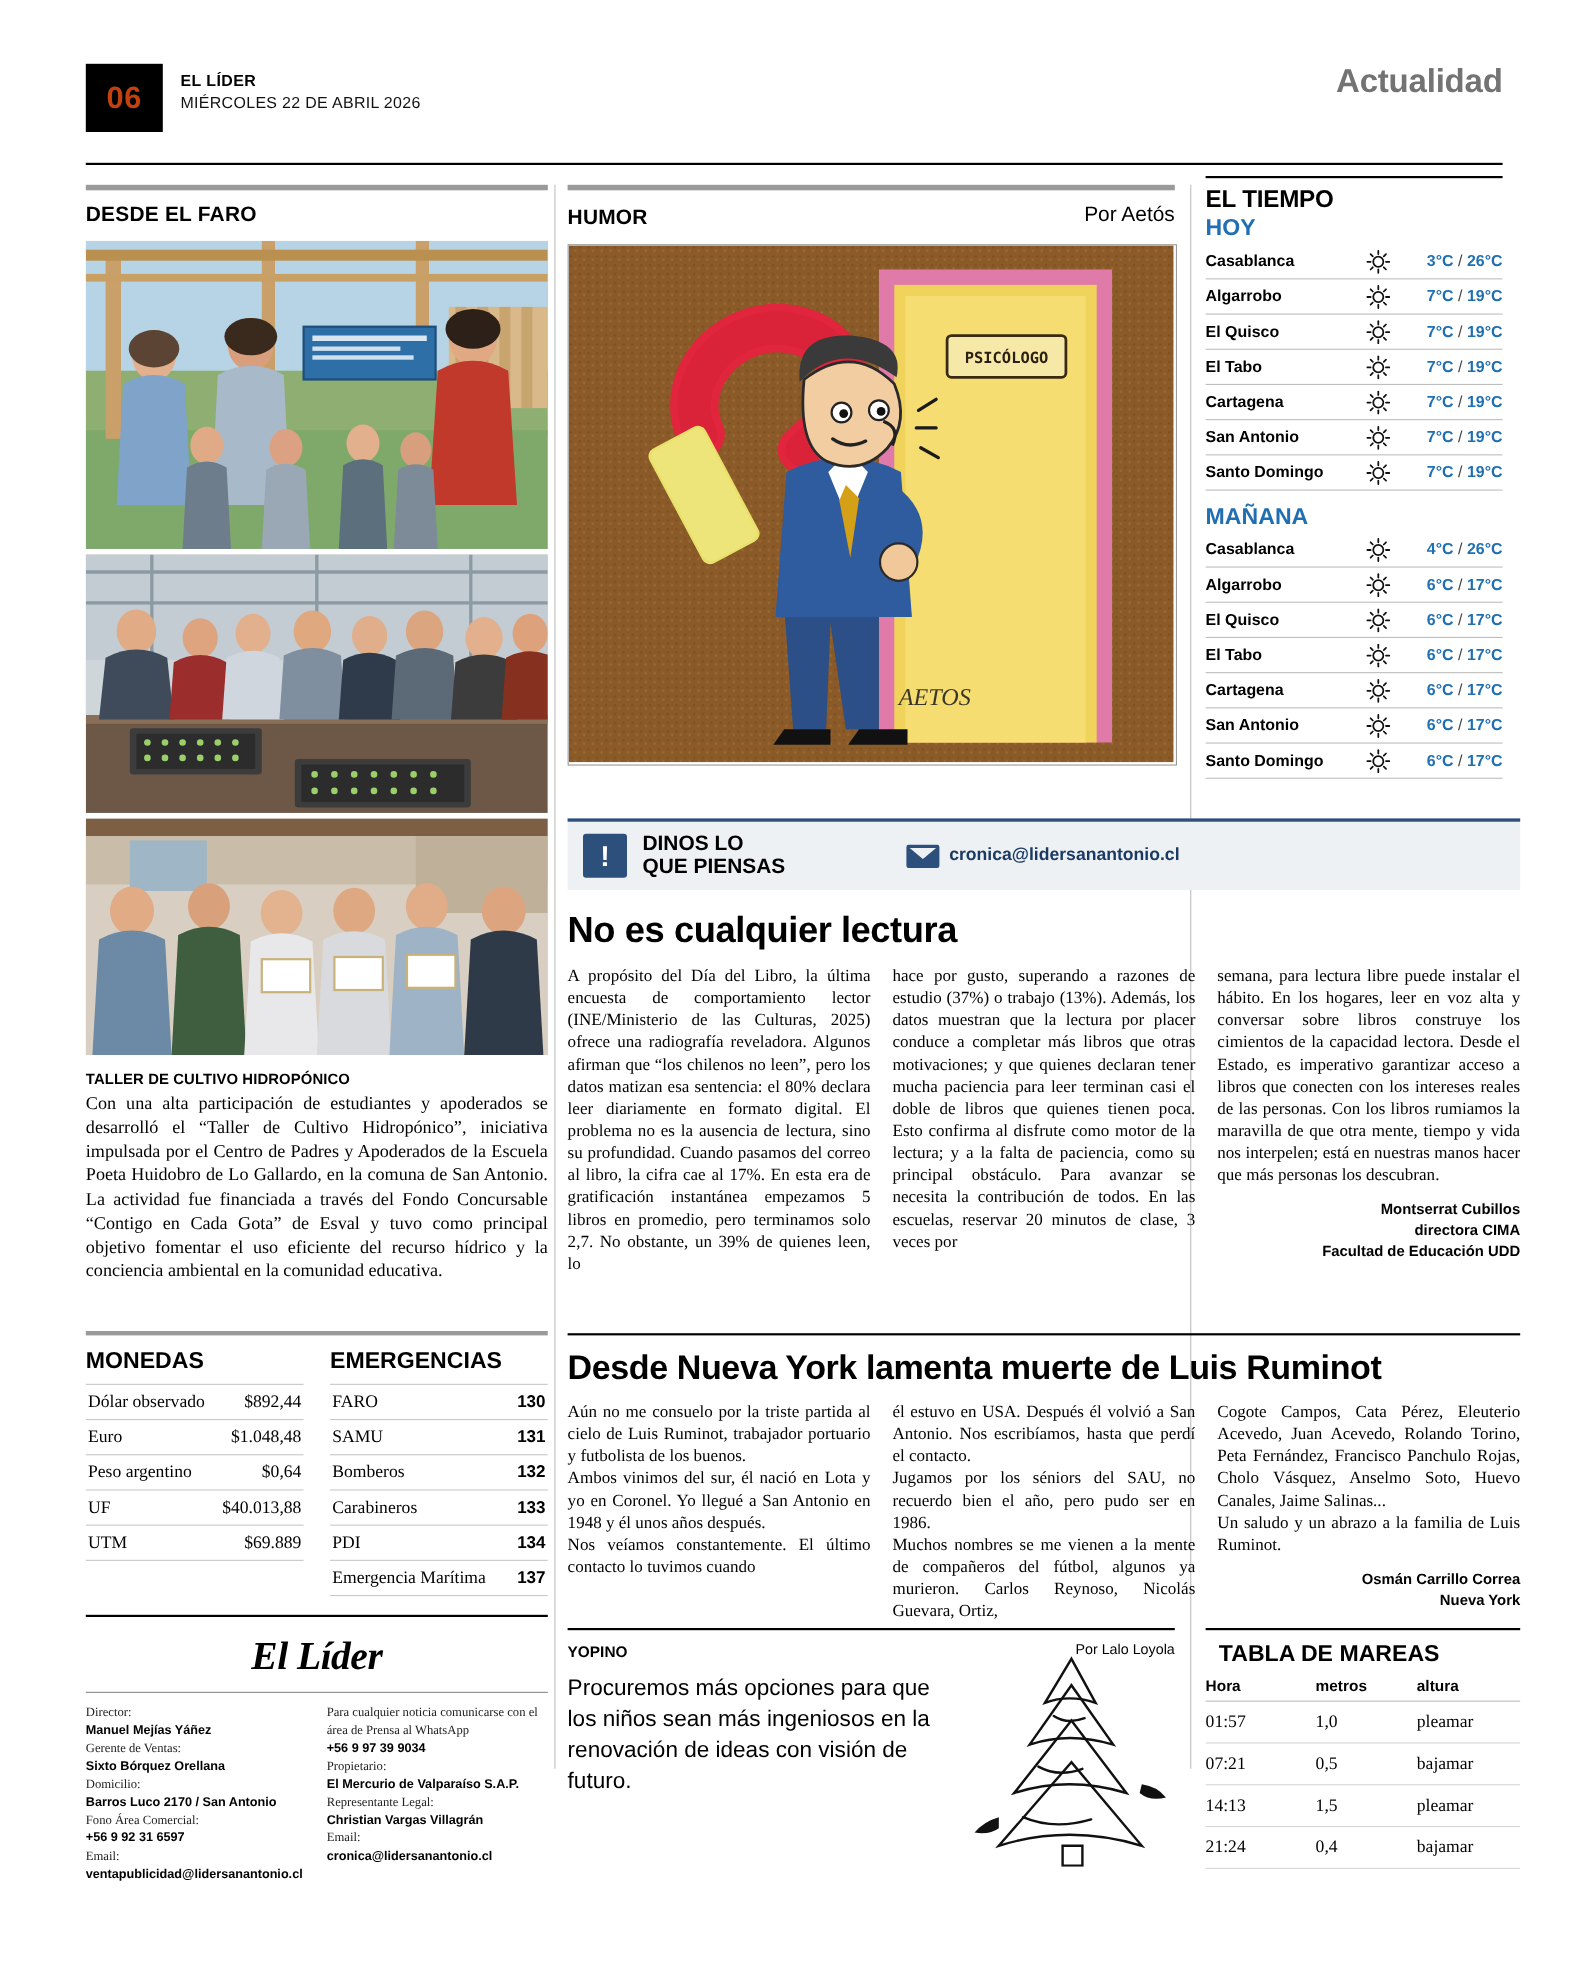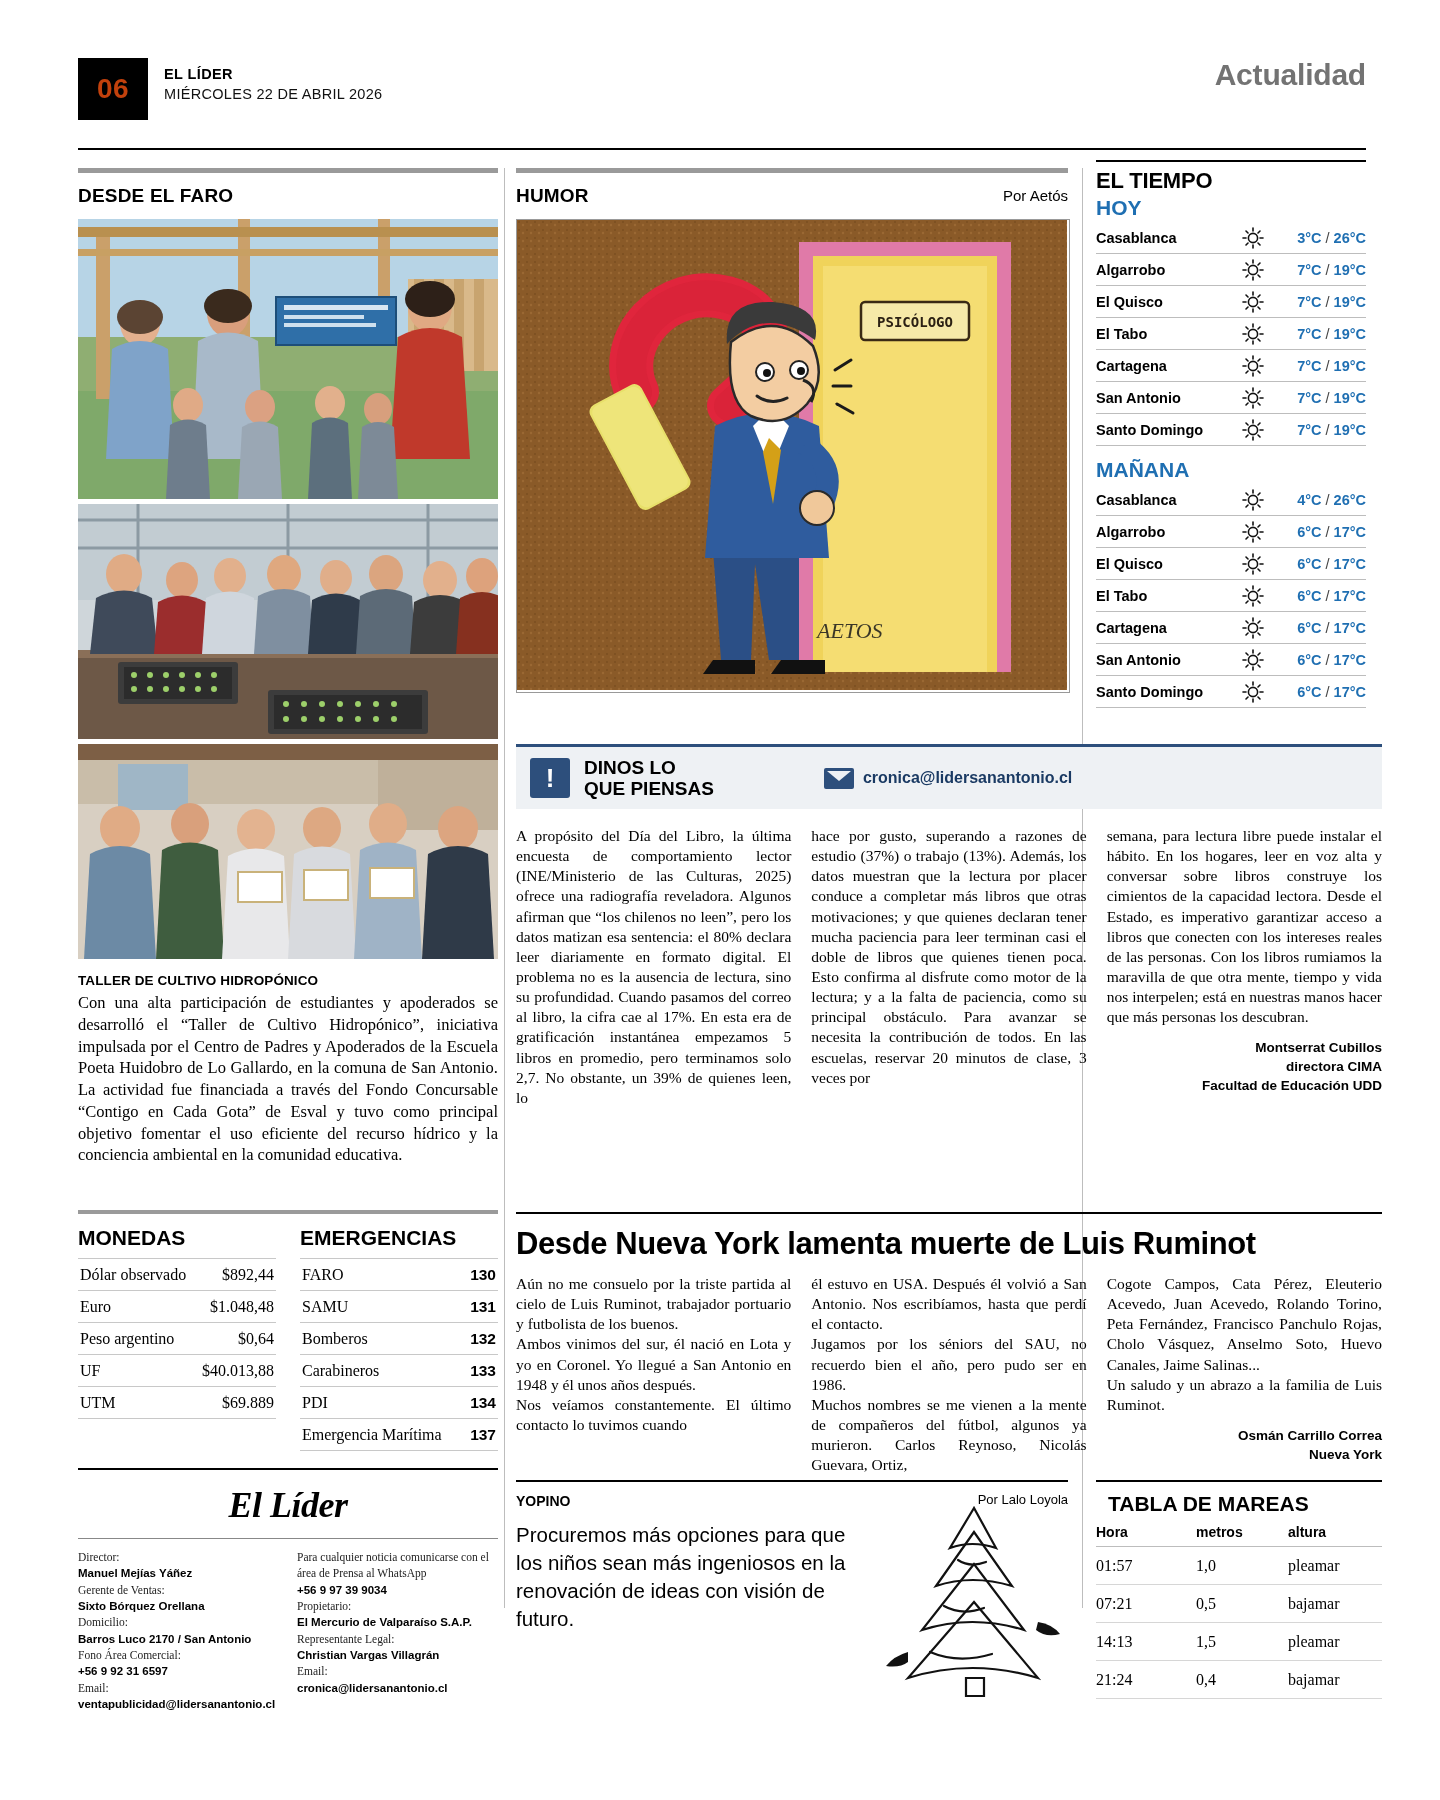--- a/index.html
+++ b/index.html
@@ -61,21 +61,21 @@
     font-size:36px;text-align:center;margin-top:14px;letter-spacing:-0.5px;}
   .fl-rule2{height:1px;background:#888;width:100%;margin-top:12px;}
   .fcols{display:flex;gap:18px;margin-top:10px;font-size:11.5px;line-height:1.42;}
   .fcols .fc{flex:1;}
   .fcols b{font-family:"Liberation Sans",sans-serif;font-size:11.5px;}
   .lbl{color:#222;}
 
   
   .col-center{position:absolute;left:516px;top:168px;width:552px;}
   .humor-head{display:flex;justify-content:space-between;align-items:flex-end;}
-  .humor-by{font-family:"Liberation Sans",sans-serif;font-size:15px;padding-bottom:3px;}
+  .humor-by{font-family:"Liberation Sans",sans-serif;font-size:19px;padding-bottom:3px;}
   .cartoon{width:552px;height:472px;margin-top:12px;border:1px solid #999;position:relative;overflow:hidden;}
 
   
   .dinos{position:absolute;left:516px;top:744px;width:866px;height:62px;background:#eef1f4;
     border-top:3px solid #2d4f7c;display:flex;align-items:center;}
   .dinos-icon{width:40px;height:40px;margin-left:14px;background:#2d4f7c;color:#fff;
     font-family:"Liberation Sans",sans-serif;font-weight:bold;font-size:26px;
     display:flex;align-items:center;justify-content:center;border-radius:3px;}
   .dinos-txt{margin-left:14px;font-family:"Liberation Sans",sans-serif;font-weight:bold;
     font-size:19px;line-height:1.12;color:#000000;}
@@ -511,20 +511,21 @@
       <div>DINOS LO</div>
       <div>QUE PIENSAS</div>
     </div>
     <div class="dinos-mail">
       <div class="mail-ico"></div>
       <span>cronica@lidersanantonio.cl</span>
     </div>
   </div>
 
   <div class="art1">
+    <div class="art-h1">No es cualquier lectura</div>
     <div class="art-cols">
       <div class="art-col">
         <p>A propósito del Día del Libro, la última encuesta de comportamiento lector (INE/Ministerio de las Culturas, 2025) ofrece una radiografía reveladora. Algunos afirman que “los chilenos no leen”, pero los datos matizan esa sentencia: el 80% declara leer diariamente en formato digital. El problema no es la ausencia de lectura, sino su profundidad. Cuando pasamos del correo al libro, la cifra cae al 17%. En esta era de gratificación instantánea empezamos 5 libros en promedio, pero terminamos solo 2,7. No obstante, un 39% de quienes leen, lo</p>
       </div>
       <div class="art-col">
         <p>hace por gusto, superando a razones de estudio (37%) o trabajo (13%). Además, los datos muestran que la lectura por placer conduce a completar más libros que otras motivaciones; y que quienes declaran tener mucha paciencia para leer terminan casi el doble de libros que quienes tienen poca. Esto confirma al disfrute como motor de la lectura; y a la falta de paciencia, como su principal obstáculo. Para avanzar se necesita la contribución de todos. En las escuelas, reservar 20 minutos de clase, 3 veces por</p>
       </div>
       <div class="art-col">
         <p>semana, para lectura libre puede instalar el hábito. En los hogares, leer en voz alta y conversar sobre libros construye los cimientos de la capacidad lectora. Desde el Estado, es imperativo garantizar acceso a libros que conecten con los intereses reales de las personas. Con los libros rumiamos la maravilla de que otra mente, tiempo y vida nos interpelen; está en nuestras manos hacer que más personas los descubran.</p>
         <div class="sig">

